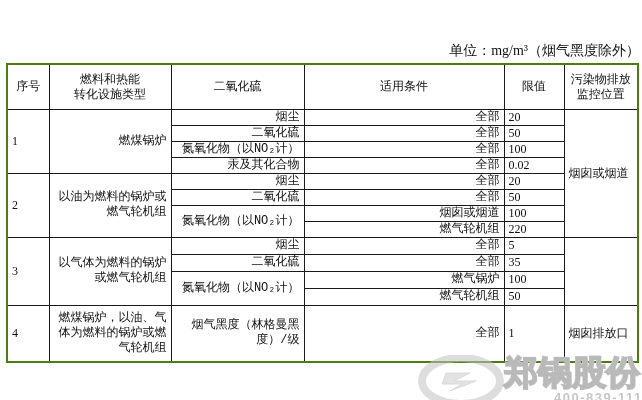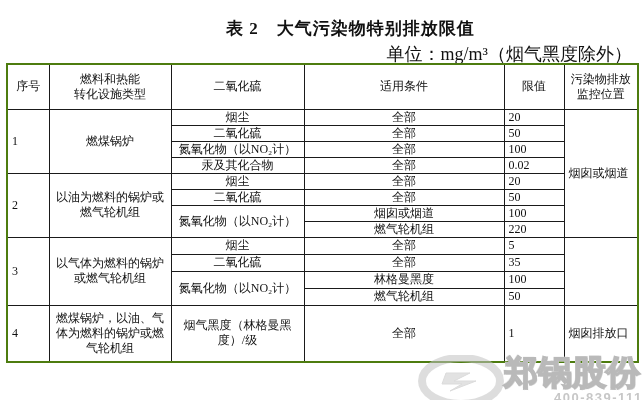--- a/index.html
+++ b/index.html
@@ -7,40 +7,40 @@
   .page {
     position:relative; width:642px; height:400px; background:#ffffff;
     overflow:hidden; color:#111;
     font-family:"Liberation Serif","DejaVu Serif",serif;
   }
   .doc-title {
     position:absolute; top:17px; left:226px;
     font-size:17px; font-weight:bold; letter-spacing:1px; white-space:nowrap;
   }
   .unit-note {
-    position:absolute; top:42px; right:10px;
-    font-size:18px; white-space:nowrap;
+    position:absolute; top:42px; right:2px;
+    font-size:14px; white-space:nowrap;
   }
   table.limits {
     position:absolute; top:63px; left:6px; width:631px;
     border-collapse:collapse; table-layout:fixed;
     border:2px solid #4d7c0f;
   }
   table.limits td {
     border:1px solid #1a1a1a;
     font-size:12px; line-height:15px;
     padding:0 4px; vertical-align:middle; overflow:hidden;
   }
   tr.h-header { height:45px; }
   tr.h-sub  { height:16px; }
   tr.h-sub3 { height:17px; }
   tr.h-big  { height:57px; }
   td.th { text-align:center; white-space:pre-line; }
   td.c-center { }
-  td.c-left { text-align:center; }
+  td.c-left { text-align:right;font-family:Liberation Mono, monospace; }
   
   .watermark { position:absolute; left:414px; top:303px; width:228px; height:64px;
                pointer-events:none;margin-top:46px; }
   .wm-logo { position:absolute; left:4px; top:6px; opacity:0.55; }
   .wm-company {
     position:absolute; left:90px; top:1px; width:140px;
     font-family:"Liberation Sans","DejaVu Sans",sans-serif;
     font-size:34px; font-weight:bold; letter-spacing:0px; white-space:nowrap;
     color:rgba(255,255,255,0.55);
     -webkit-text-stroke:1.5px #b9b9b9;
@@ -51,21 +51,20 @@
     font-family:"Liberation Sans","DejaVu Sans",sans-serif;
     font-size:13px; font-weight:bold; letter-spacing:1.5px; white-space:nowrap;
     color:#c7c7c7; text-shadow:0.5px 0.5px 0 #ffffff;
   }
 </style>
 </head>
 <body>
 
 <div class="page">
 
-  <div class="doc-title">表 2　大气污染物特别排放限值</div>
   <div class="unit-note">单位：mg/m³（烟气黑度除外）</div>
 
   <table class="limits">
     <colgroup>
       <col style="width:42px">
         <col style="width:122px">
         <col style="width:133px">
       <col style="width:200px">
         <col style="width:60px">
         <col style="width:74px">
@@ -136,21 +135,21 @@
         <td class="c-center">5</td>
         <td class="c-center" rowspan="4"></td>
       </tr>
       <tr class="h-sub3">
         <td class="c-left">二氧化硫</td>
         <td class="c-left">全部</td>
         <td class="c-center">35</td>
       </tr>
       <tr class="h-sub3">
         <td class="c-left" rowspan="2">氮氧化物（以NO₂计）</td>
-        <td class="c-left">林格曼黑度</td>
+        <td class="c-left">燃气锅炉</td>
         <td class="c-center">100</td>
       </tr>
       <tr class="h-sub3">
         <td class="c-left">燃气轮机组</td>
         <td class="c-center">50</td>
       </tr>
 
       <tr class="h-big">
         <td class="c-center">4</td>
         <td class="c-left">燃煤锅炉，以油、气体为燃料的锅炉或燃气轮机组</td>

